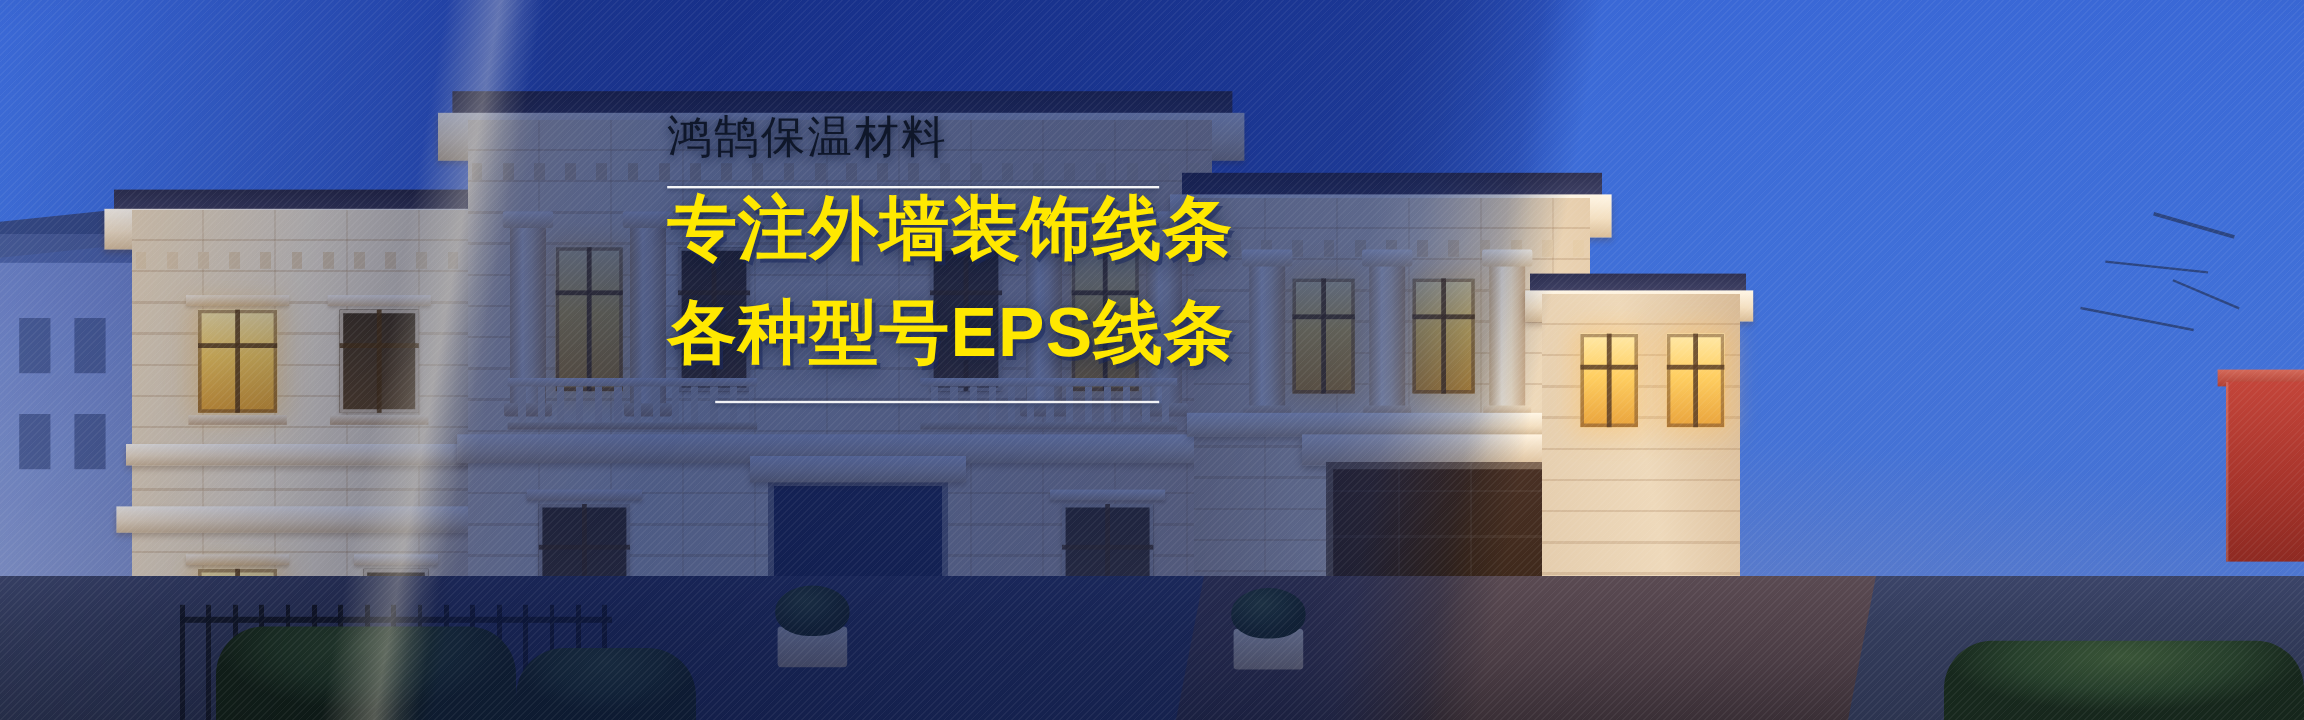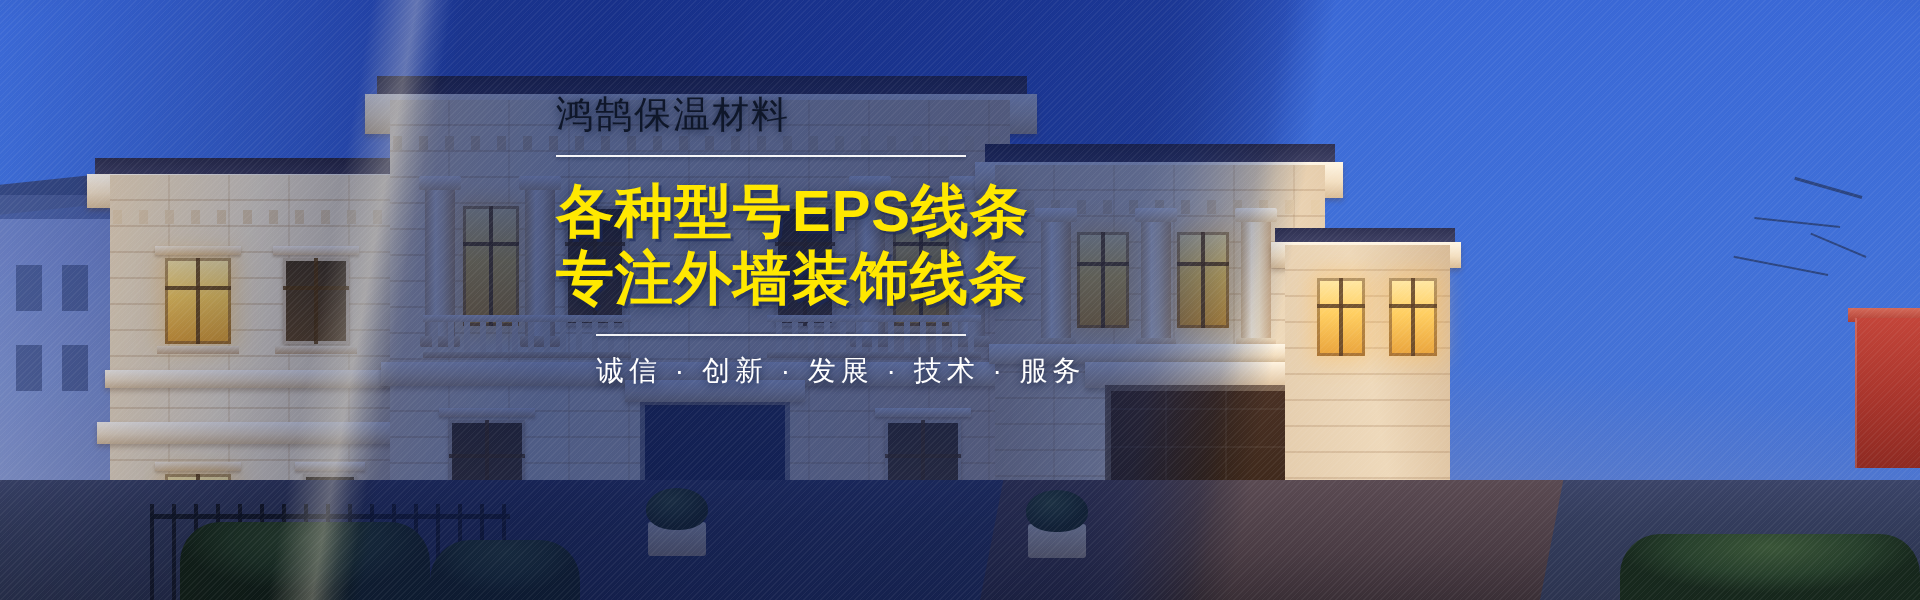--- a/index.html
+++ b/index.html
@@ -457,19 +457,18 @@
 
   <div class="overlay-panel"></div>
   <div class="overlay-panel2"></div>
   <div class="lightshaft"></div>
   <div class="hatch"></div>
   <div class="vignette"></div>
 
   <div class="copy">
     <div class="brand">鸿鹄保温材料</div>
     <div class="rule"></div>
+    <div class="headline" style="margin-top:0;">专注外墙装饰线条</div>
     <div class="headline">各种型号EPS线条</div>
-    <div class="headline" style="margin-top:0;">专注外墙装饰线条</div>
     <div class="rule2"></div>
-    <div class="tagline">诚信 · 创新 · 发展 · 技术 · 服务</div>
   </div>
 
 </div>
 
 </body></html>

